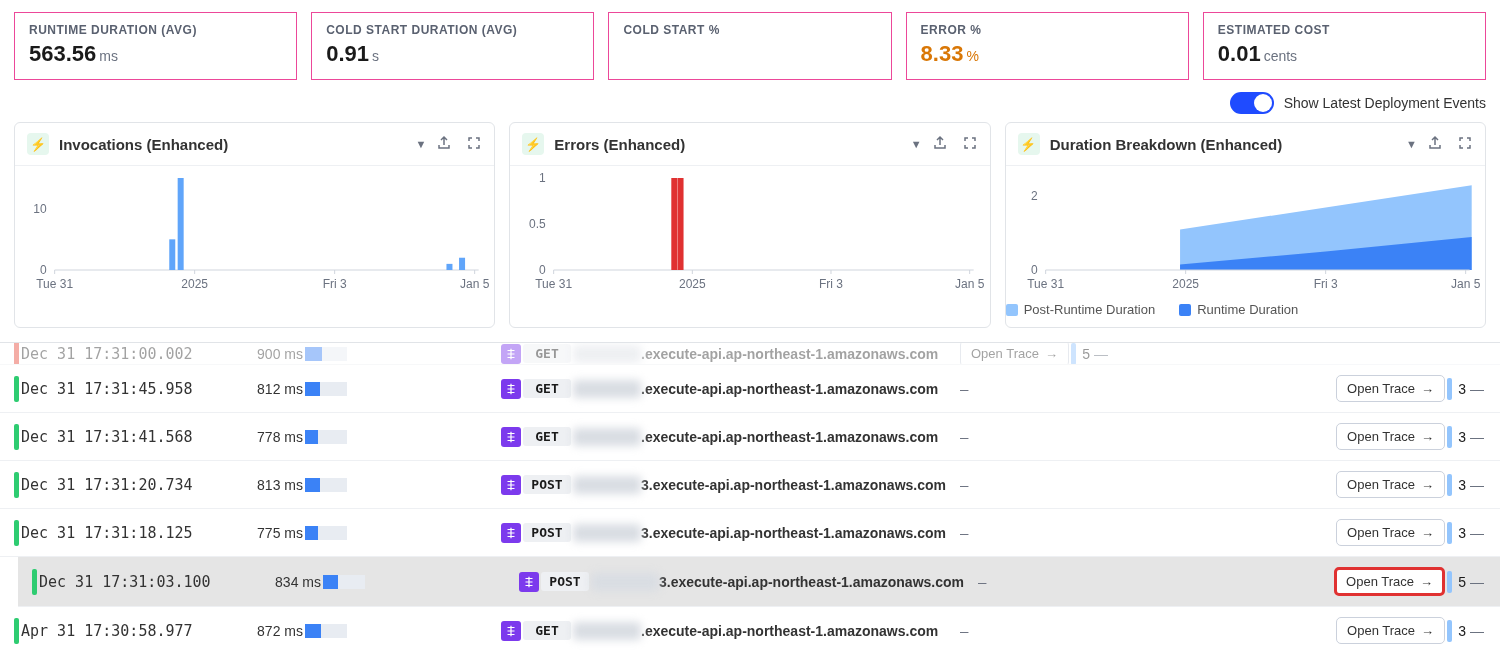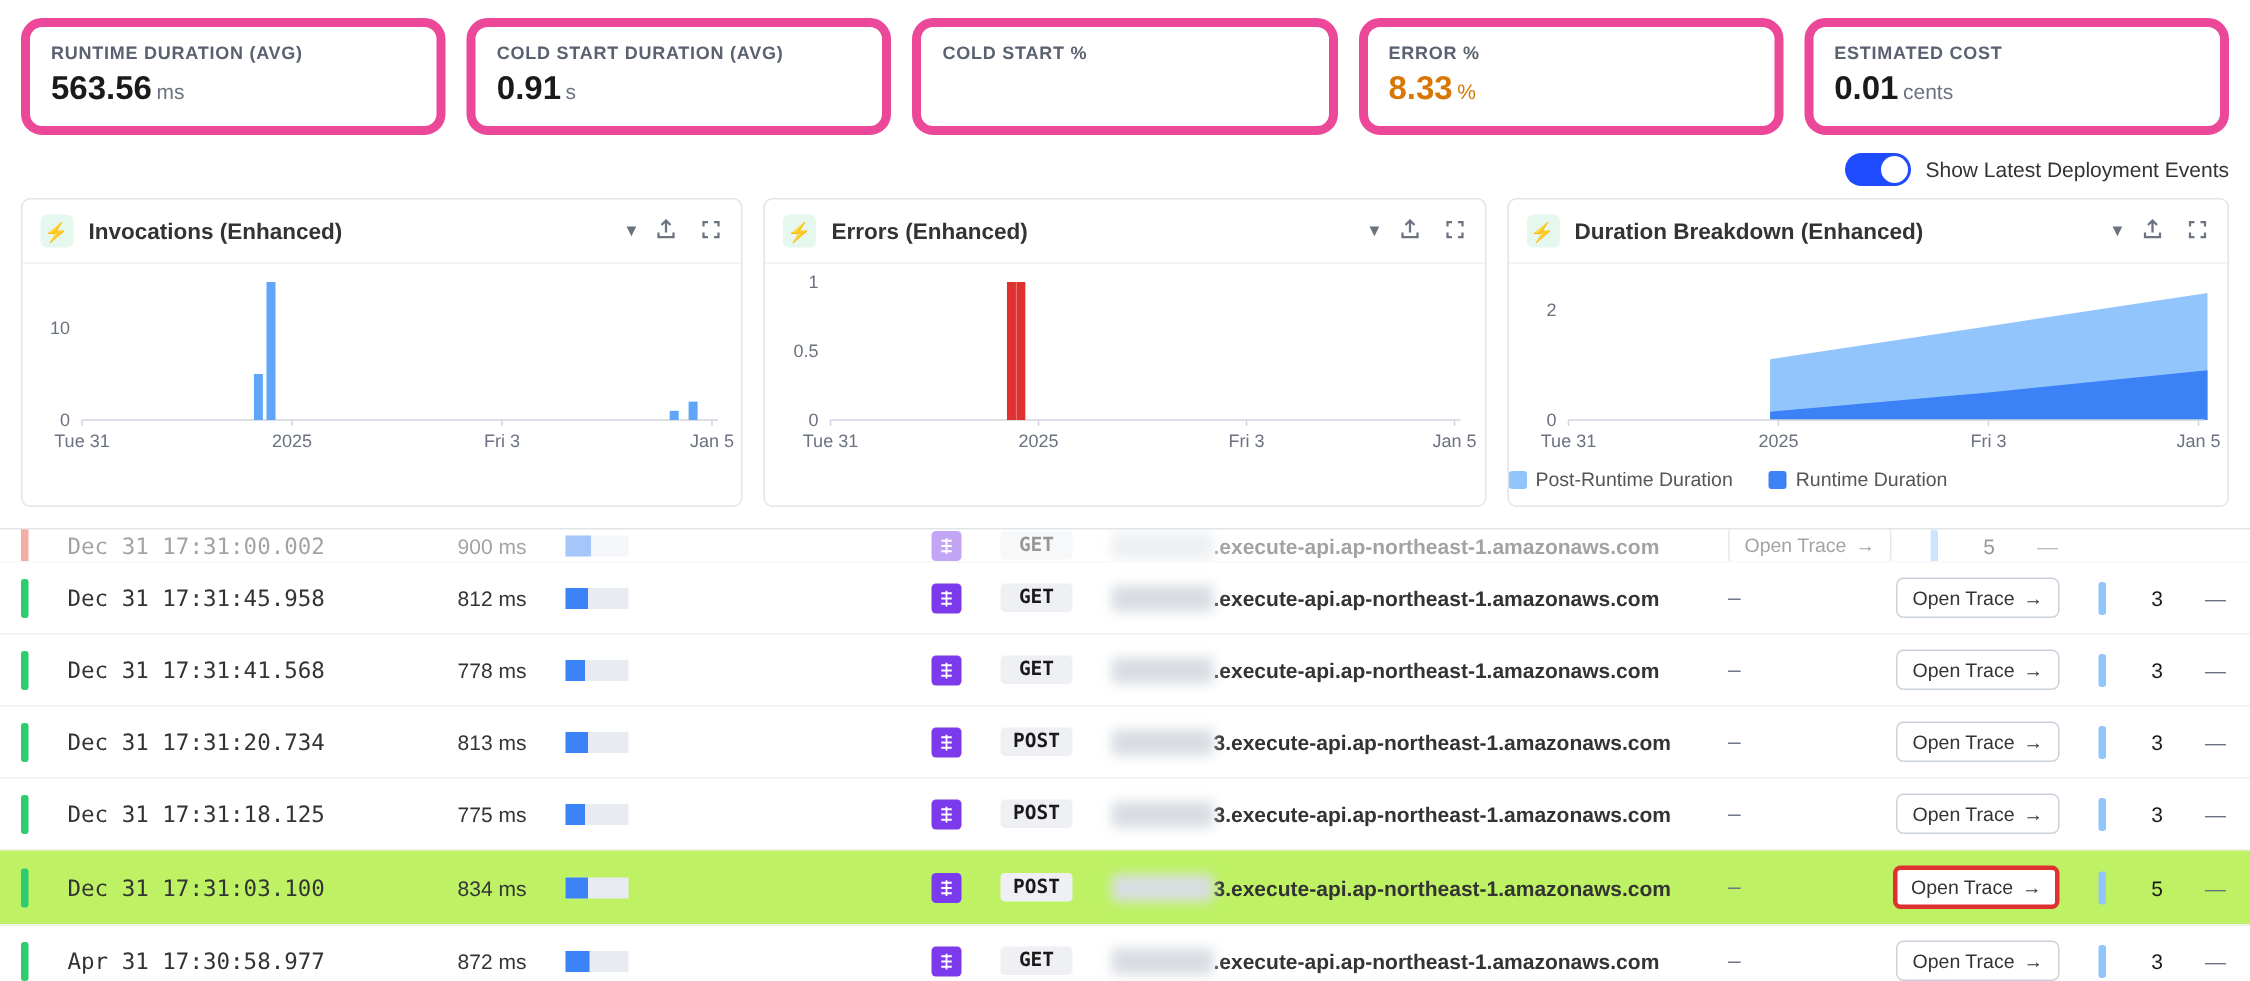--- a/index.html
+++ b/index.html
@@ -1,20 +1,20 @@
 <!DOCTYPE html>
 <html><head>
 <meta charset="utf-8">
 <style>
 * { margin: 0; padding: 0; box-sizing: border-box; }
 body { font-family: -apple-system, BlinkMacSystemFont, "Segoe UI", Helvetica, Arial, sans-serif; background: #fff; color: #1a1a1a; width: 1500px; font-size: 14px; }
 
 
 .metrics-row { display: flex; gap: 14px; padding: 12px 14px 6px; }
-.metric-card { flex: 1; border: 6px solid #ec4899; border-radius: 14px; padding: 10px 14px 12px; }
+.metric-card { flex: 1; border: 1px solid #ec4899; border-radius: 0; padding: 10px 14px 12px; }
 .metric-label { font-size: 12px; font-weight: 700; letter-spacing: 0.5px; color: #5a6170; text-transform: uppercase; }
 .metric-value { margin-top: 4px; font-size: 22px; font-weight: 700; color: #1a1a1a; }
 .metric-value .unit { font-size: 14px; font-weight: 400; color: #6b7280; margin-left: 3px; }
 .metric-orange .metric-value { color: #d97706; }
 .metric-orange .metric-value .unit { color: #d97706; font-weight: 500; }
 
 
 .toggle-row { display: flex; justify-content: flex-end; align-items: center; padding: 6px 14px 8px; gap: 10px; }
 .toggle { position: relative; width: 44px; height: 22px; background: #1f4bff; border-radius: 11px; }
 .toggle-knob { position: absolute; right: 2px; top: 2px; width: 18px; height: 18px; background: #fff; border-radius: 50%; }
@@ -30,23 +30,23 @@
 .chart-actions { display: flex; gap: 14px; color: #6b7280; }
 .chart-actions span { cursor: pointer; }
 .chart-body { height: 130px; position: relative; }
 .chart-body svg { width: 100%; height: 100%; display: block; }
 .chart-legend { display: flex; gap: 24px; padding: 6px 0 10px; font-size: 13px; color: #555; }
 .legend-item { display: flex; align-items: center; gap: 6px; }
 .legend-sw { width: 12px; height: 12px; border-radius: 2px; }
 
 
 .trace-table { margin-top: 8px; border-top: 1px solid #e1e4e8; }
-.trace-row { display: flex; align-items: center; padding: 10px 14px; border-bottom: 1px solid #eef0f3; gap: 26px; font-size: 14px; }
+.trace-row { display: flex; align-items: center; padding: 10px 14px; border-bottom: 1px solid #eef0f3; gap: 2px; font-size: 14px; }
 .trace-row.cut { height: 22px; padding-top: 0; padding-bottom: 0; overflow: hidden; opacity: 0.45; }
-.trace-row.highlight { background: #bef264; }
+.trace-row.highlight { background: #e5e5e5; margin-left: 18px; }
 .status-bar { width: 5px; height: 26px; border-radius: 2px; }
 .status-green { background: #2ecc71; }
 .status-red { background: #e74c3c; }
 .ts { font-family: ui-monospace, SFMono-Regular, Menlo, monospace; font-size: 15px; color: #333; width: 210px; flex: none; }
 .dur { width: 70px; flex: none; text-align: right; font-size: 14px; color: #333; }
 .dur-bar { width: 42px; height: 14px; background: #e8ecf2; flex: none; position: relative; }
 .dur-bar-fill { position: absolute; left: 0; top: 0; bottom: 0; background: #3b82f6; }
 .spacer { flex: none; width: 150px; }
 .service-badge { width: 20px; height: 20px; background: #7c3aed; border-radius: 3px; flex: none; display: flex; align-items: center; justify-content: center; color: #fff; }
 .service-badge svg { width: 14px; height: 14px; }

